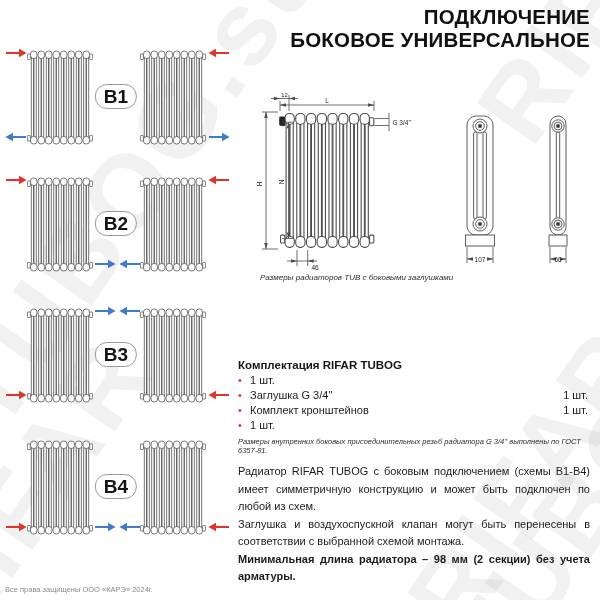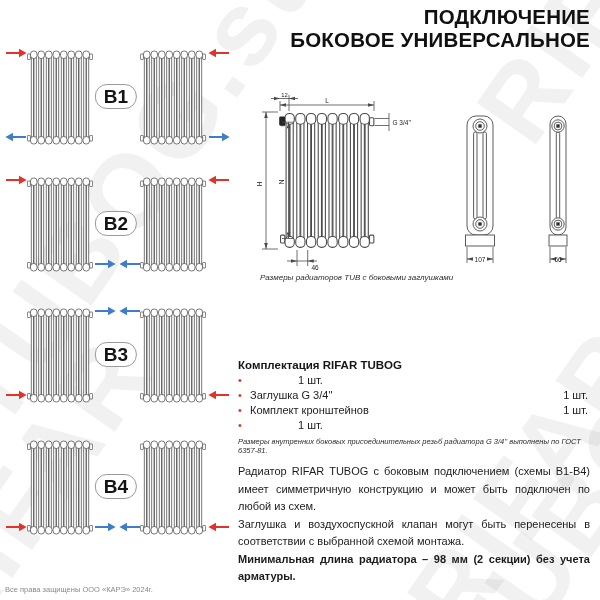--- a/index.html
+++ b/index.html
@@ -25,21 +25,21 @@
   #side-views{position:absolute;left:458px;top:92px;width:140px;height:185px;}
   .caption{position:absolute;left:260px;top:273px;width:280px;font-size:8px;font-style:italic;color:#2a2a2a;}
   svg text{font-family:"Liberation Sans",sans-serif;}
   
   .kit{position:absolute;left:238px;top:358px;width:350px;}
   .kit-heading{font-size:11.5px;font-weight:bold;line-height:15px;color:#161616;}
   .kit-subheading{font-size:11.5px;font-weight:bold;line-height:16px;}
   .kit-row{display:flex;align-items:baseline;height:14px;font-size:11px;margin-top:1px;}
   .kit-bullet{width:12px;font-size:11px;}
   .kit-item-label{flex:1;}
-  .kit-qty{text-align:right;margin-left:48px;}
+  .kit-qty{text-align:right;}
   .kit-note{margin-top:4px;font-size:7.5px;font-style:italic;color:#2a2a2a;}
   
   .description{position:absolute;left:238px;top:463px;width:352px;font-size:11px;line-height:17.5px;text-align:justify;}
   .description p{margin:0;}
   .description .bold{font-weight:bold;}
   
   .copyright{position:absolute;left:5px;top:585px;font-size:7.5px;color:#8a8a8a;}
 </style>
 </head>
 <body>

